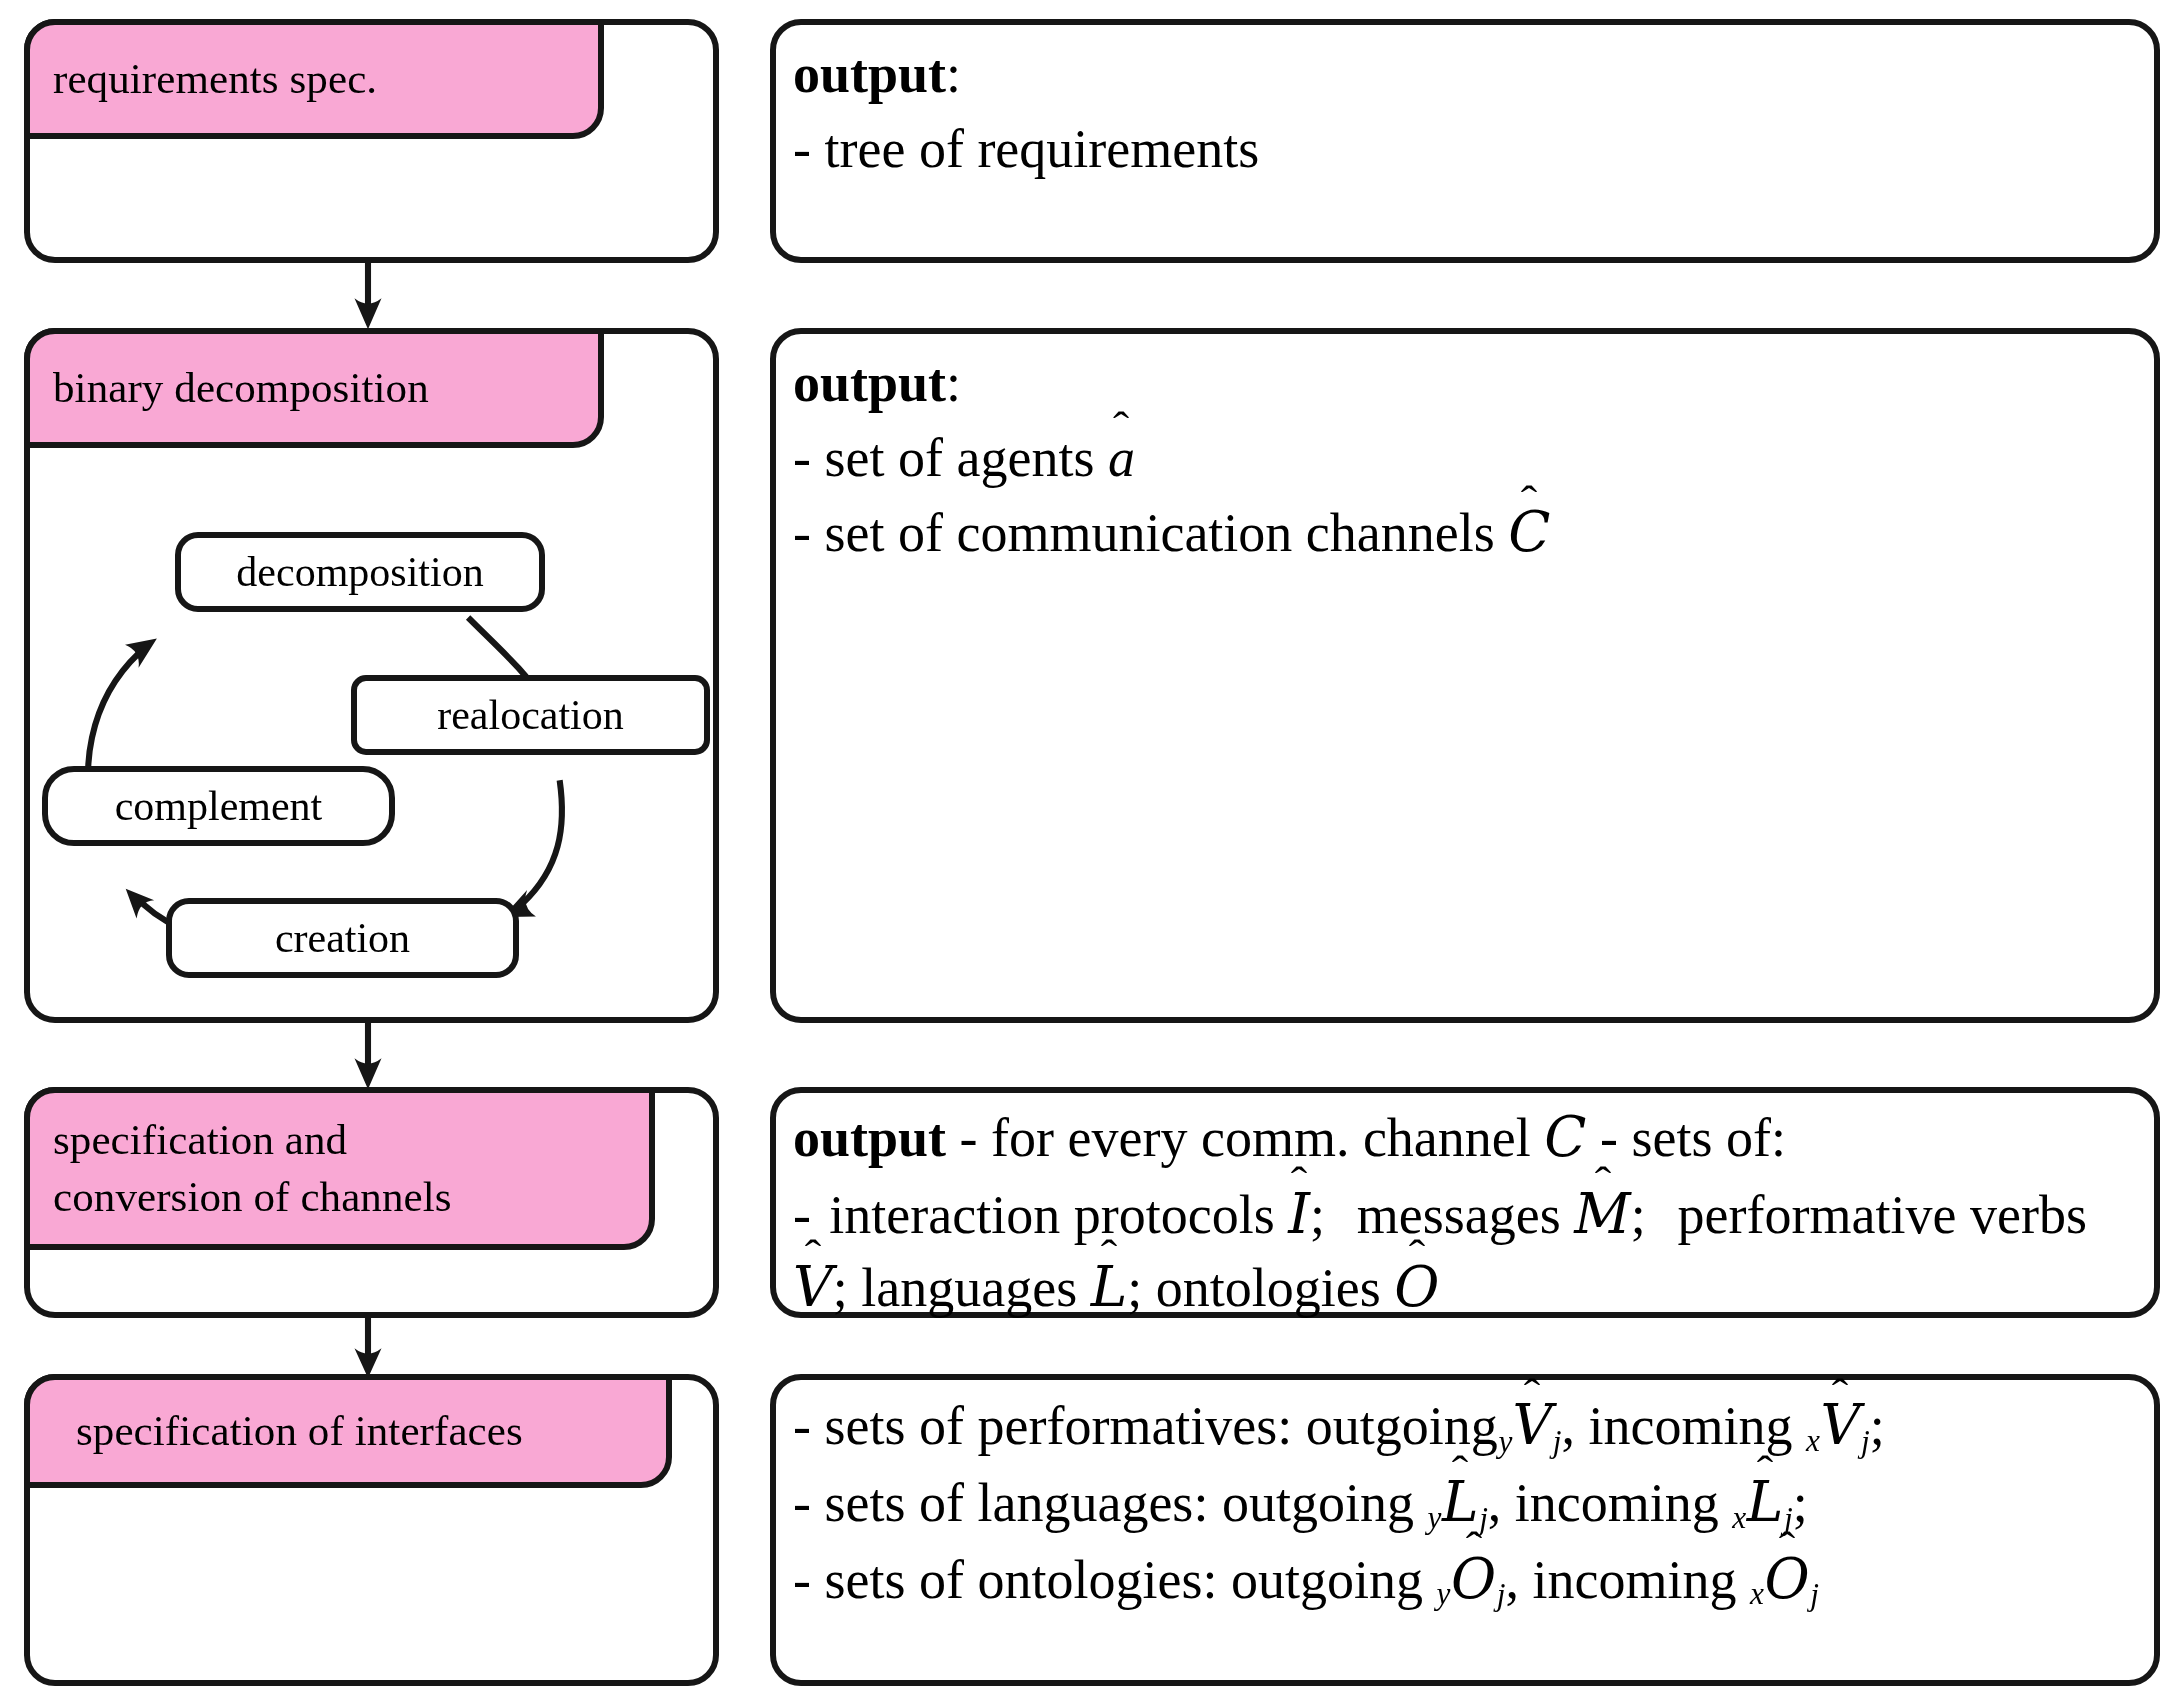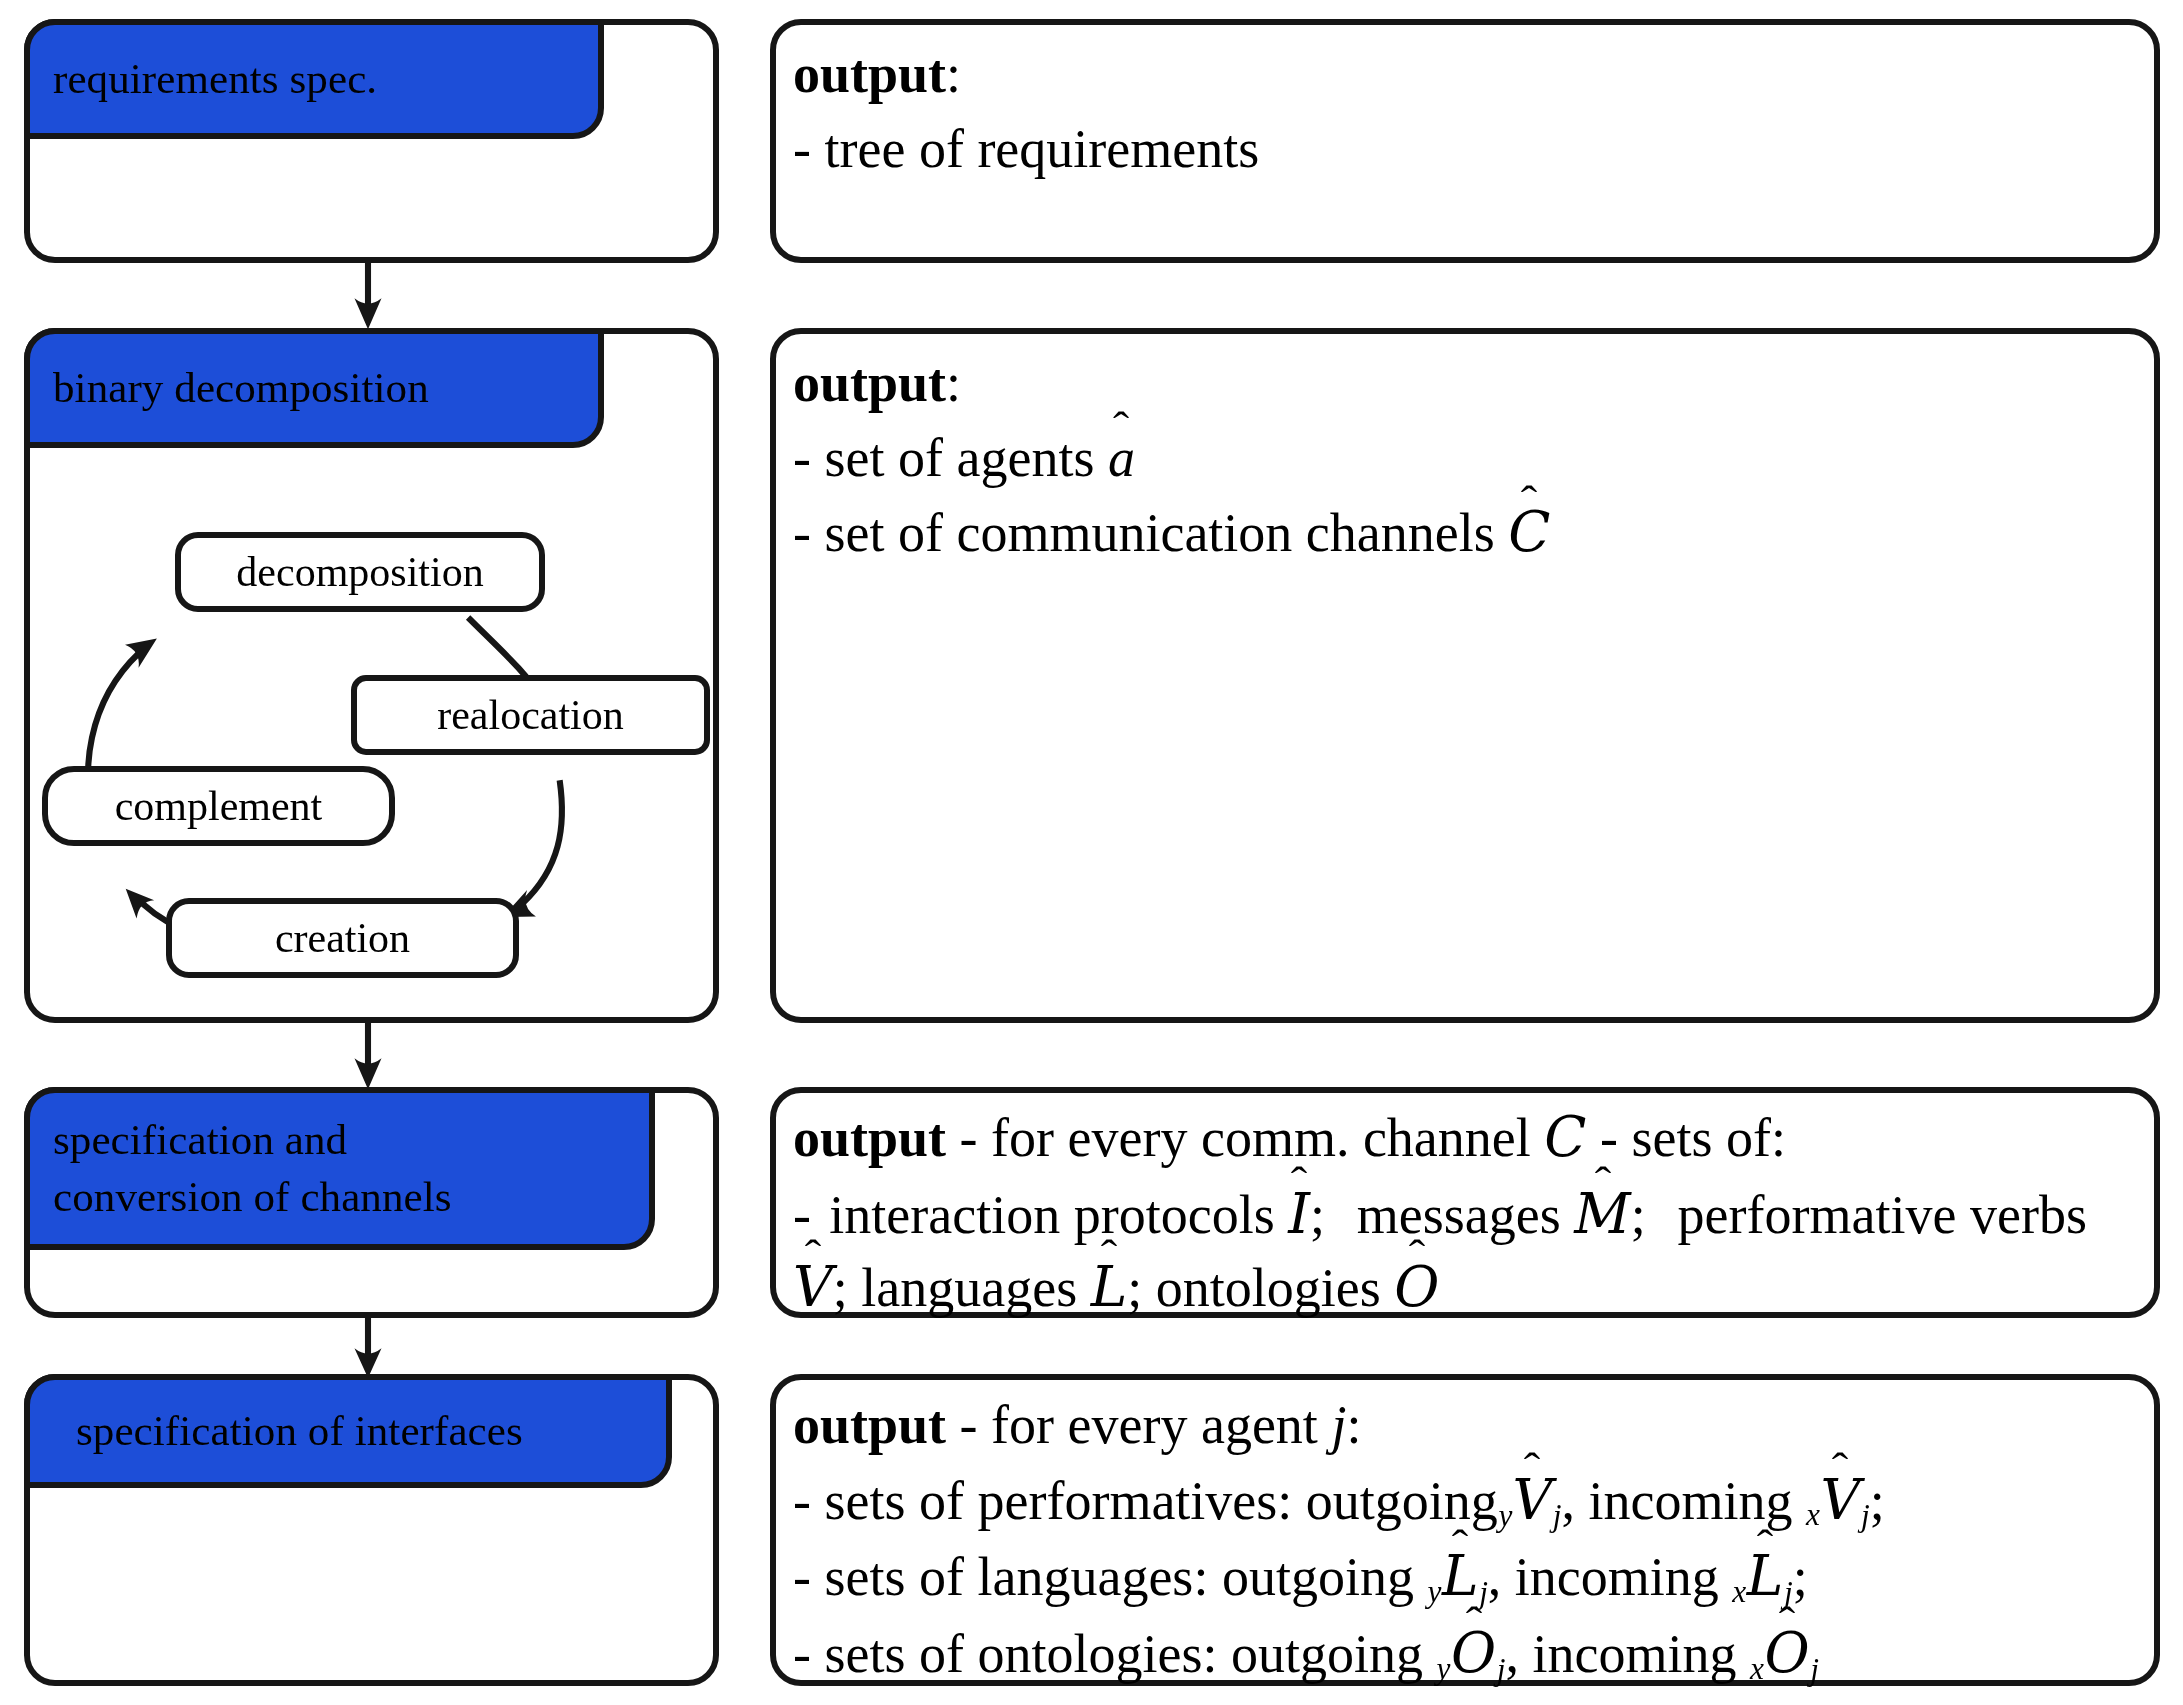--- a/index.html
+++ b/index.html
@@ -22,21 +22,21 @@
     box-sizing:border-box;
     border:6.1px solid #161616;
     border-radius:31px;
     background:#ffffff;
   }
 
   
   .ttab{
     position:absolute;
     box-sizing:border-box;
-    background:#1d4ed8;
+    background:#f9a8d4;
     border:6.1px solid #161616;
     border-top-left-radius:31px;
     border-bottom-right-radius:31px;
     border-top-right-radius:0;
     border-bottom-left-radius:0;
     display:flex;
     align-items:center;
     justify-content:flex-start;
   }
   .ttab .tlabel{
@@ -219,23 +219,20 @@
     <path d="M37 96 L17 52 Q37 68 57 52 Z" fill="#161616"></path>
   </svg>
 
   <div class="obox" style="left:24px; top:1374px; width:695px; height:312px;"></div>
   <div class="ttab" style="left:24px; top:1374px; width:648px; height:114px;padding-left:23px;">
     <span class="tlabel">specification of interfaces</span>
   </div>
 
   <div class="obox" style="left:770px; top:1374px; width:1390px; height:312px;"></div>
   <div class="opanel" style="left:770px; top:1374px; width:1390px; height:312px; padding-top:16.3px;">
-    <div class="oline">
-      <span class="bold">output</span><span> - for every agent </span><span class="mi">j</span><span>:</span>
-    </div>
 
     <div class="oline">
       <span>-</span>
       <span>sets of performatives: outgoing</span><span class="postsub">y</span><span class="hatwrap cal"><span class="hatmark">ˆ</span><span>V</span></span><span class="postsub">j</span><span>,</span>
       <span>incoming </span><span class="presub">x</span><span class="hatwrap cal"><span class="hatmark">ˆ</span><span>V</span></span><span class="postsub">j</span><span>;</span>
     </div>
 
     <div class="oline">
       <span>-</span>
       <span>sets of languages: outgoing </span><span class="presub">y</span><span class="hatwrap cal"><span class="hatmark">ˆ</span><span>L</span></span><span class="postsub">j</span><span>,</span>

